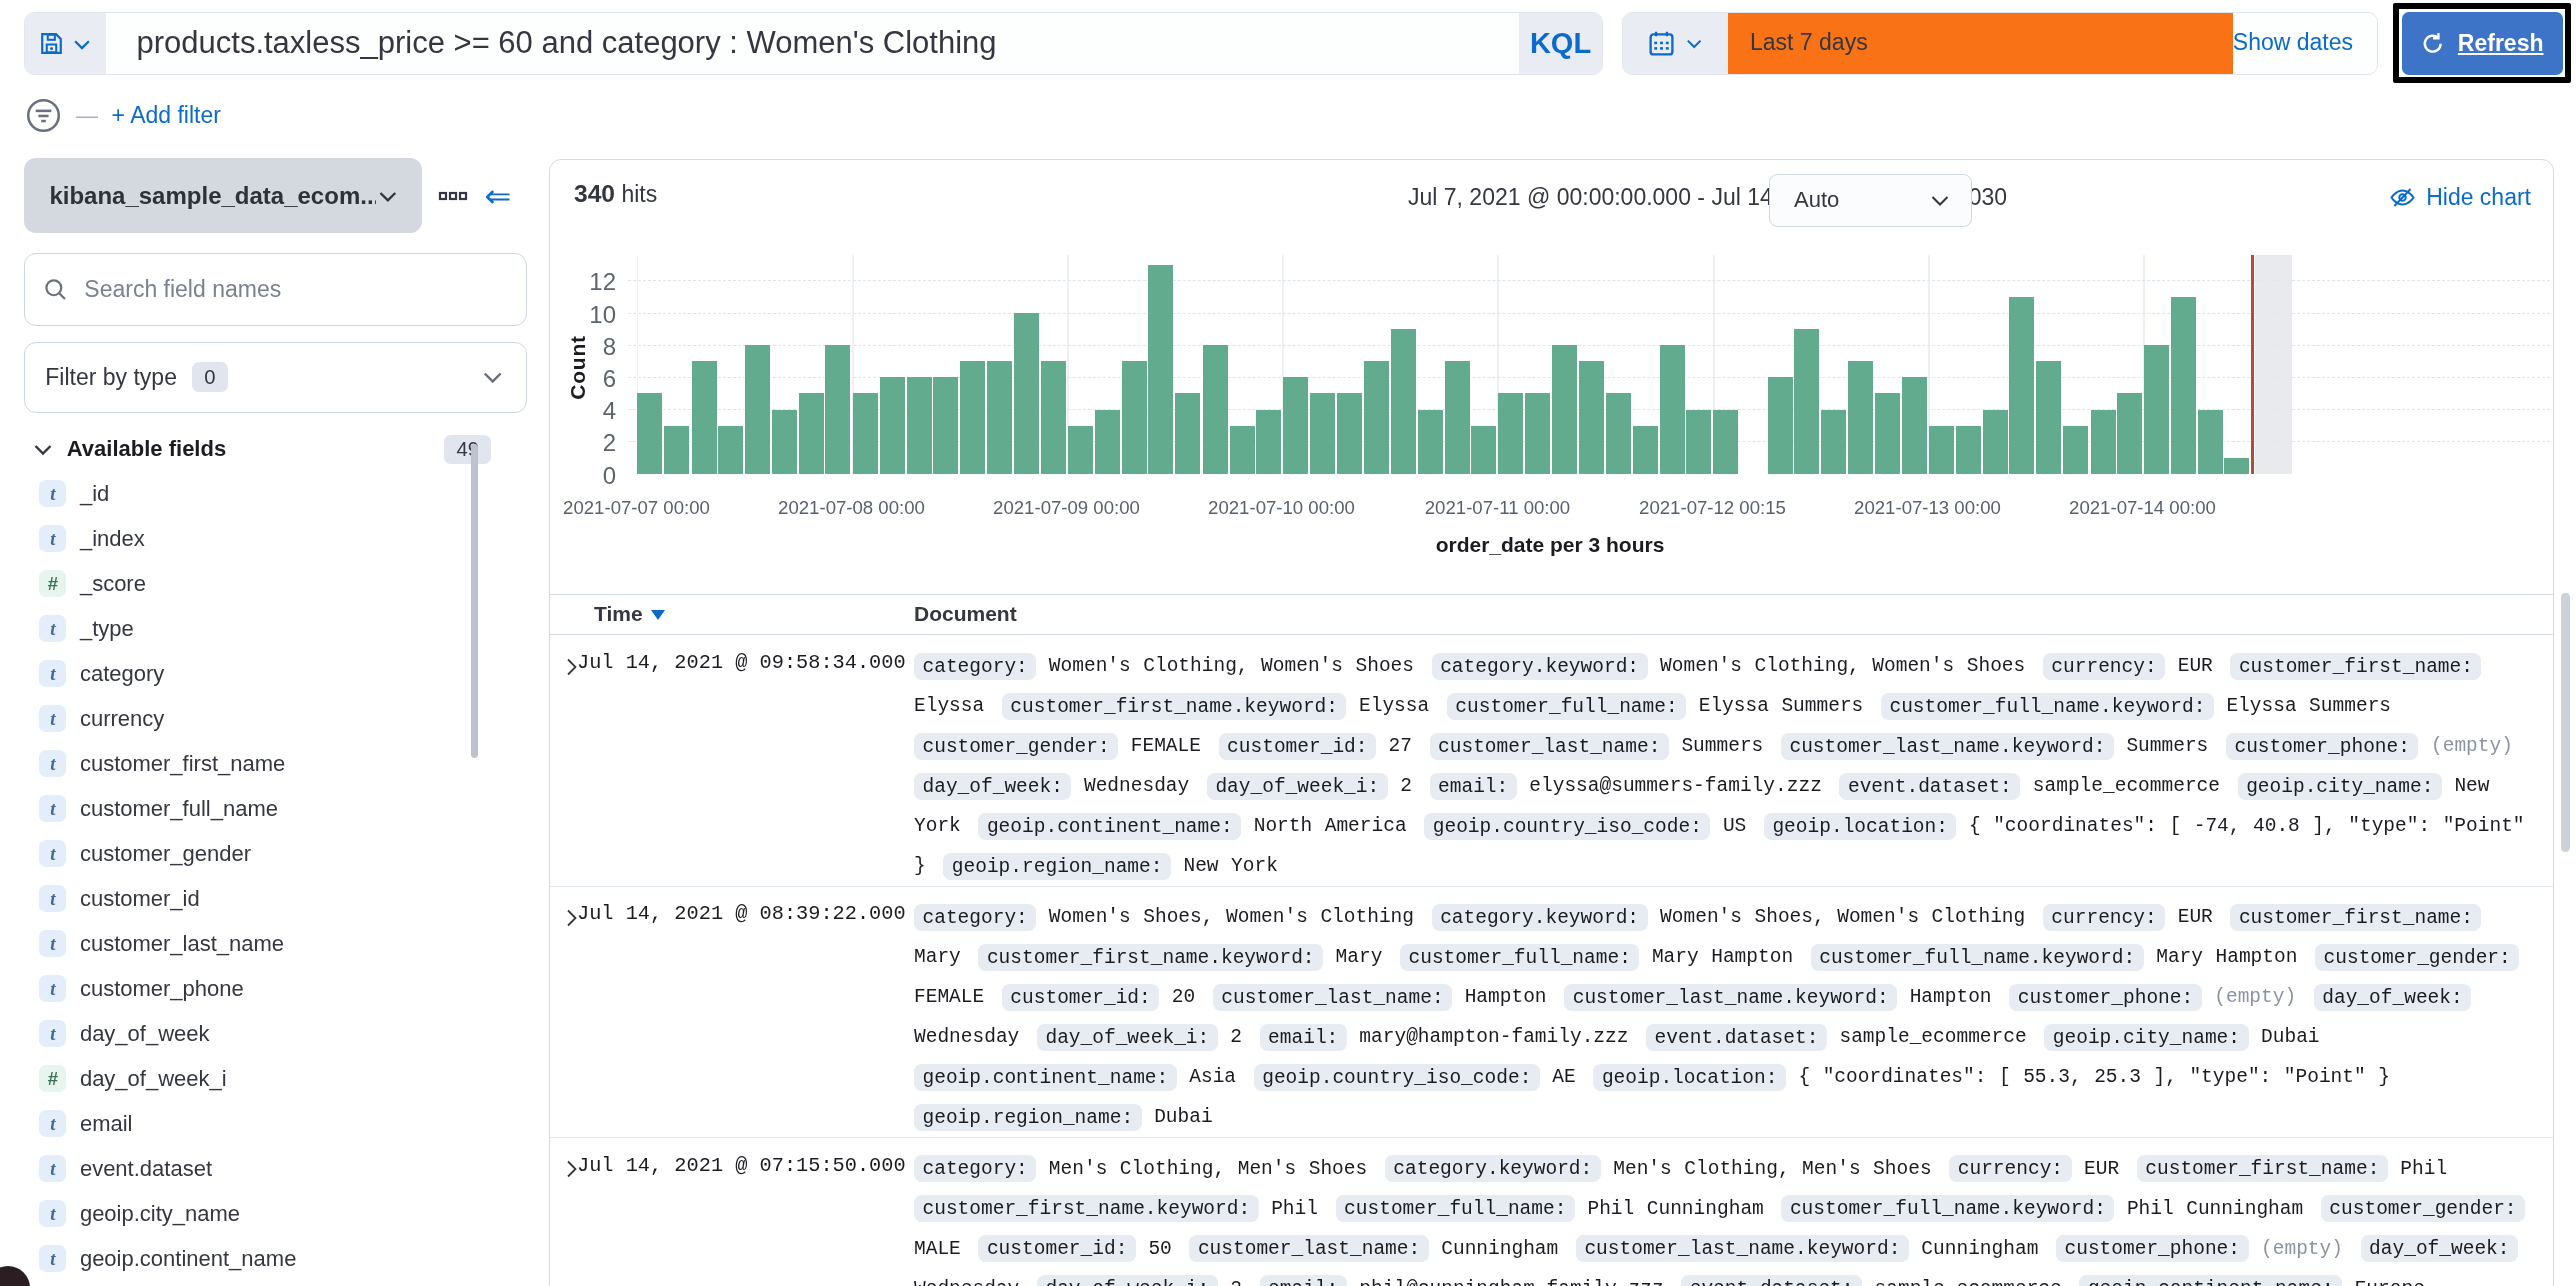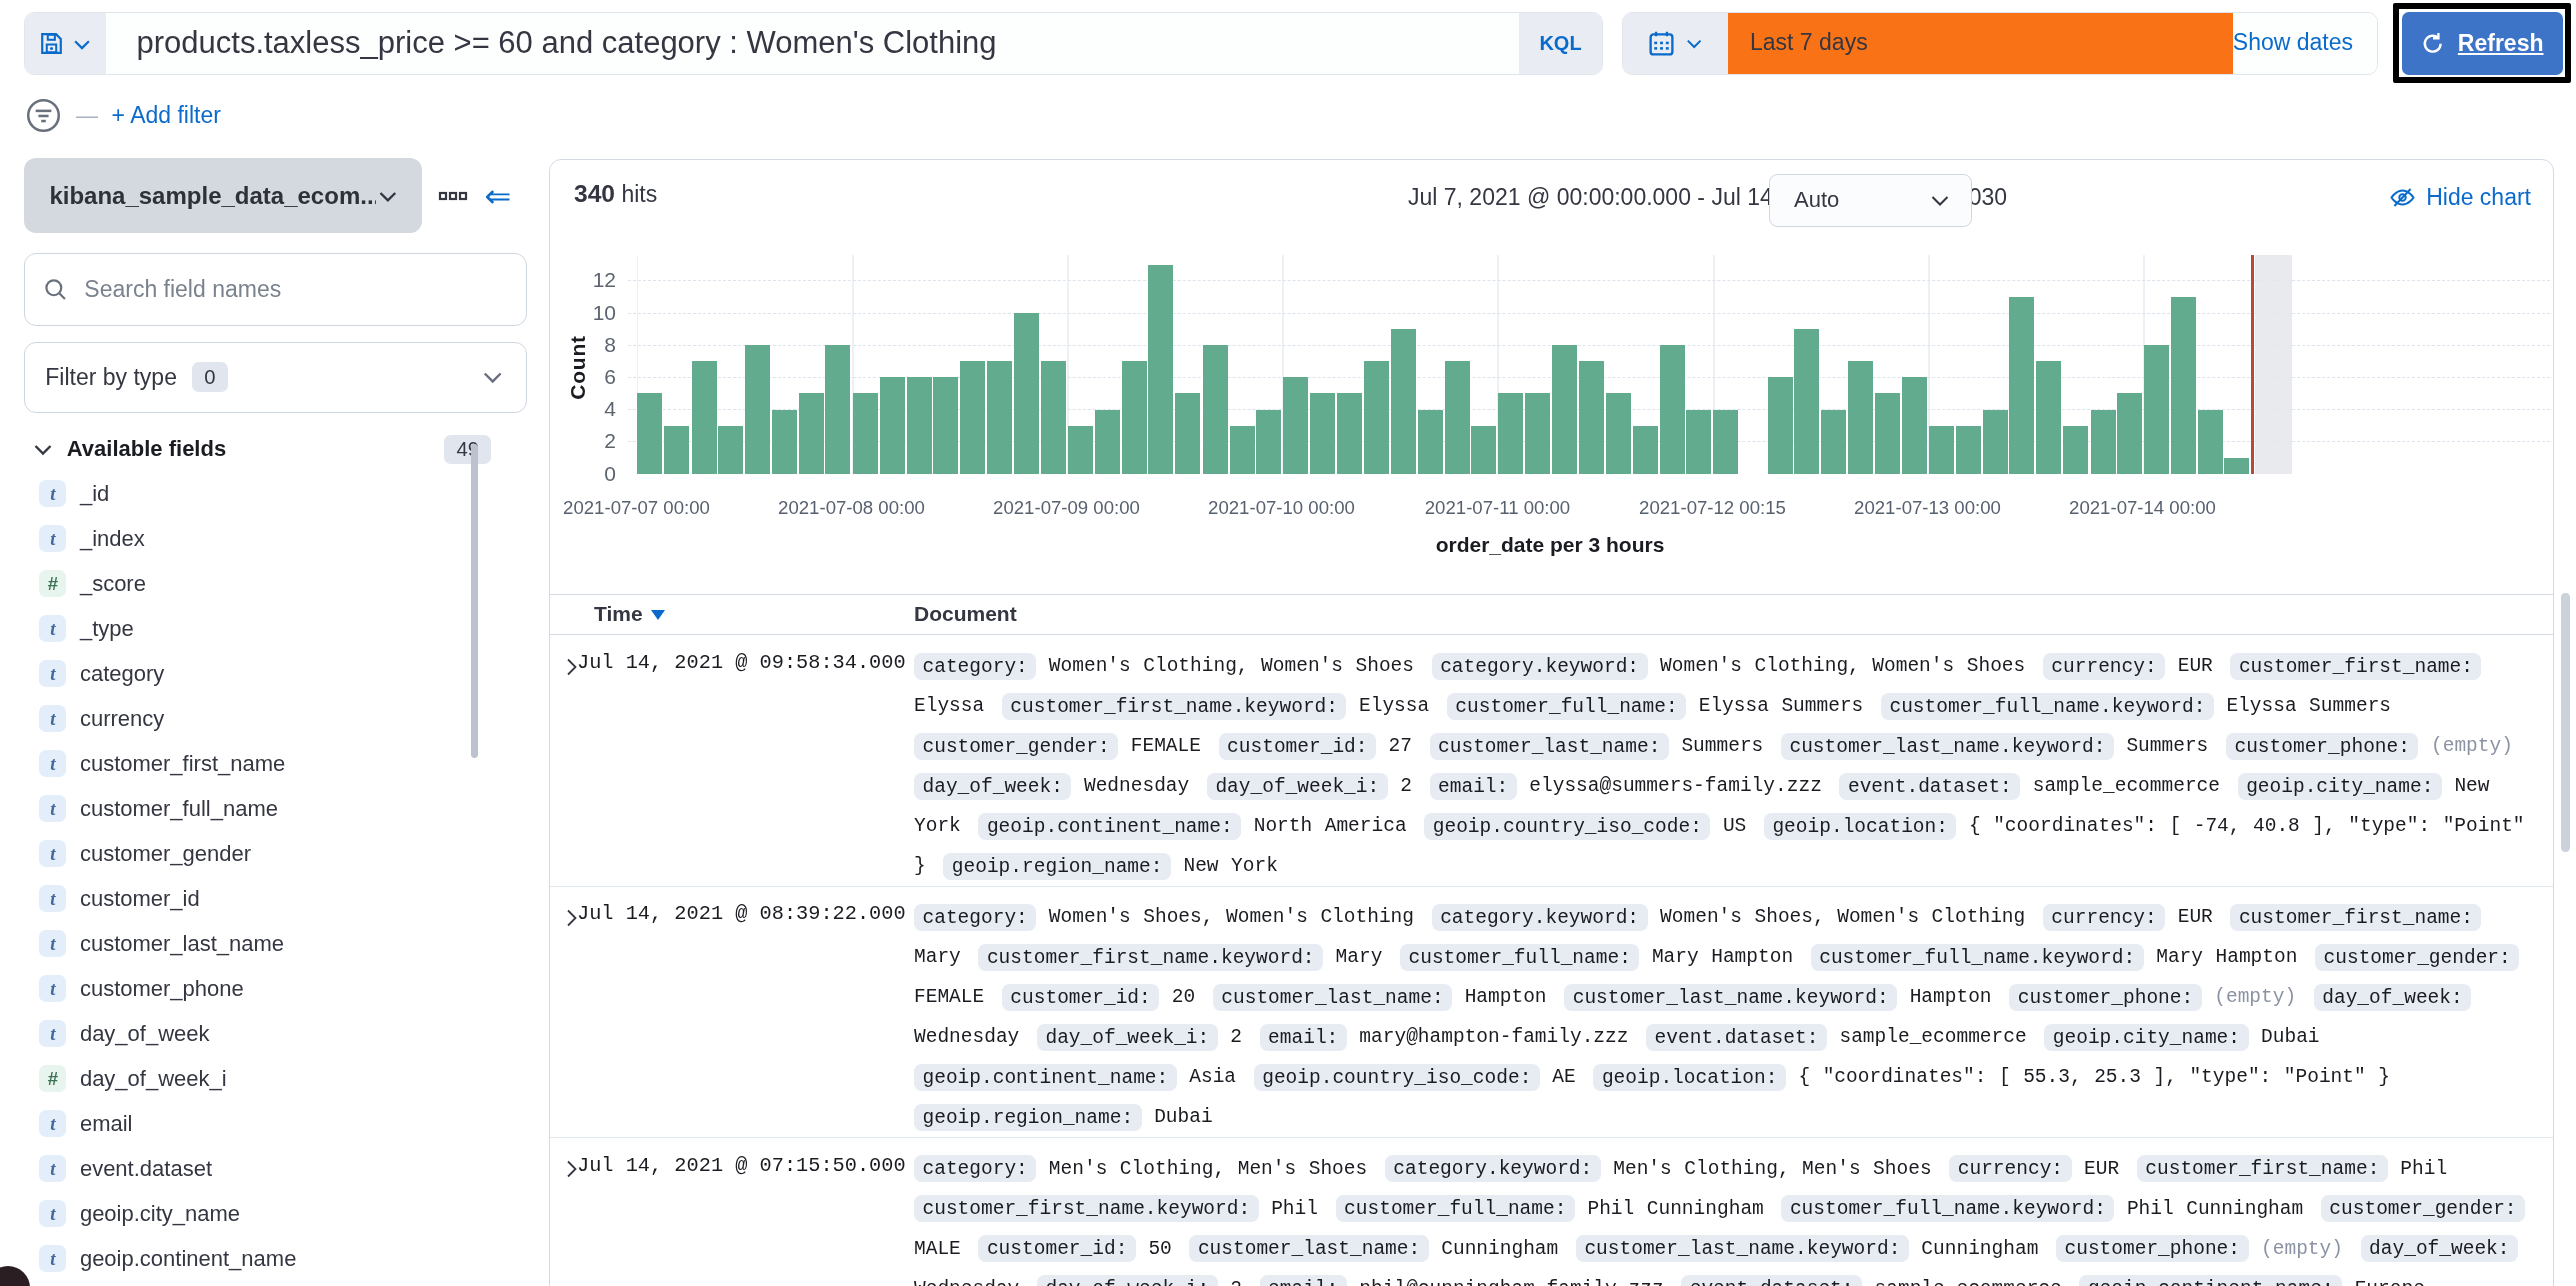--- a/index.html
+++ b/index.html
@@ -7,21 +7,21 @@
   body {
     position:relative; overflow:hidden; background:#fff;
     font-family:"Liberation Sans", sans-serif; color:#343741;
   }
 
   
   .query-bar { position:absolute; left:24px; top:12px; width:1579px; height:63px;
     border:1.7px solid #e0e5ec; border-radius:10.2px; display:flex; background:#fbfcfd; overflow:hidden; }
   .q-left { width:81px; background:#e9edf3; display:flex; align-items:center; justify-content:center; gap:6.8px; }
   .q-input { flex:1; font-size:31px; line-height:59px; padding-left:30.5px; color:#343741; background:#fdfefe; white-space:nowrap; }
-  .q-kql { width:83px; background:#e9edf3; color:#0b6bcb; font-weight:bold; font-size:20px;
+  .q-kql { width:83px; background:#e9edf3; color:#0b6bcb; font-weight:bold; font-size:29px;
     display:flex; align-items:center; justify-content:center; }
 
   
   .date-picker { position:absolute; left:1622px; top:12px; width:756px; height:63px;
     border:1.7px solid #e0e5ec; border-radius:10.2px; display:flex; background:#fbfcfd; overflow:hidden; }
   .d-left { width:105px; background:#e9edf3; display:flex; align-items:center; justify-content:center; gap:8.5px; }
   .d-text { flex:1; font-size:23px; line-height:59px; padding-left:22px; color:#343741; background:#f97316; }
   .d-show { color:#0b6bcb; font-size:23px; line-height:59px; padding-right:24px; background:#fdfefe; }
 
   
@@ -72,21 +72,21 @@
   .interval-sel { position:absolute; left:1219px; top:13.6px; width:203px; height:53px; border:1.7px solid #ced6e0;
     border-radius:8.5px; background:#fbfcfe; display:flex; align-items:center; padding:0 18.6px 0 24px; }
   .interval-sel span { font-size:22px; }
   .interval-sel .chev-r { margin-left:auto; }
   .hide-chart { position:absolute; right:22px; top:24px; display:flex; align-items:center; gap:10.2px;
     color:#0b6bcb; font-size:23px; }
 
   
   .ylab { position:absolute; left:-97px; top:193px; width:254px; height:29px; text-align:center;
     transform:rotate(-90deg); font-size:21px; font-weight:bold; color:#1a1c21; letter-spacing:0.8px; }
-  .ytick { position:absolute; left:29px; width:37px; text-align:right; font-size:21px; color:#5c6470; }
+  .ytick { position:absolute; left:29px; width:37px; text-align:right; font-size:24px; color:#5c6470; }
   .plot { position:absolute; left:78px; top:95px; width:1922px; height:219px; }
   .vgrid { position:absolute; top:0; width:1.7px; height:219px; background:#edf0f5; }
   .hgrid { position:absolute; left:0; width:100%; height:0; border-top:1.7px dashed #dde3ec; }
   .bar { position:absolute; bottom:0; width:24.6px; background:#63ab8e; }
   .nowline { position:absolute; top:0; width:3.4px; height:219px; background:#b5493c; }
   .shade { position:absolute; top:0; height:219px; background:#e4e6eb; opacity:.85; }
   .xtick { position:absolute; width:237px; text-align:center; top:337px; font-size:18.6px; color:#57606e; }
   .xtitle { position:absolute; left:0; width:2000px; text-align:center; top:373px;
     font-size:21px; font-weight:bold; color:#1a1c21; }
 

